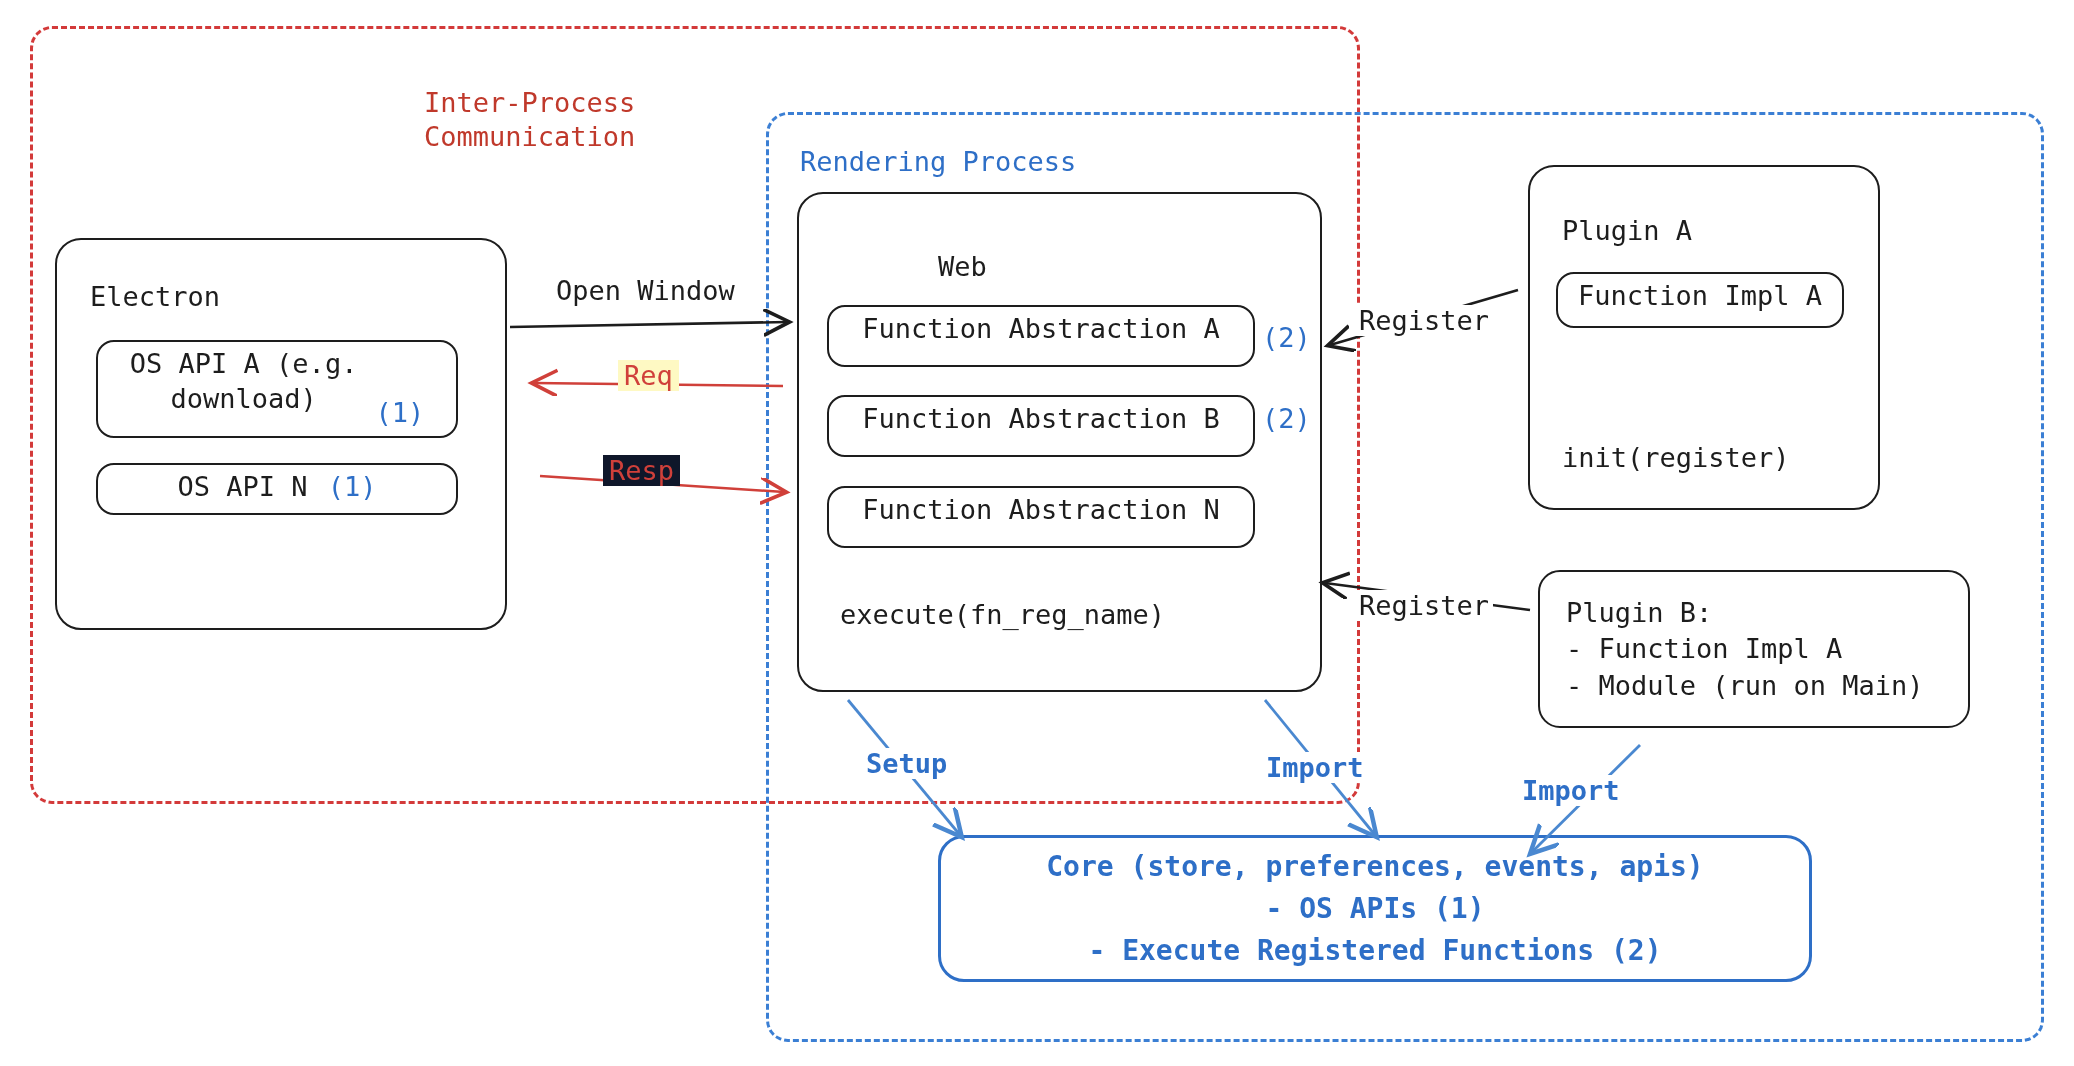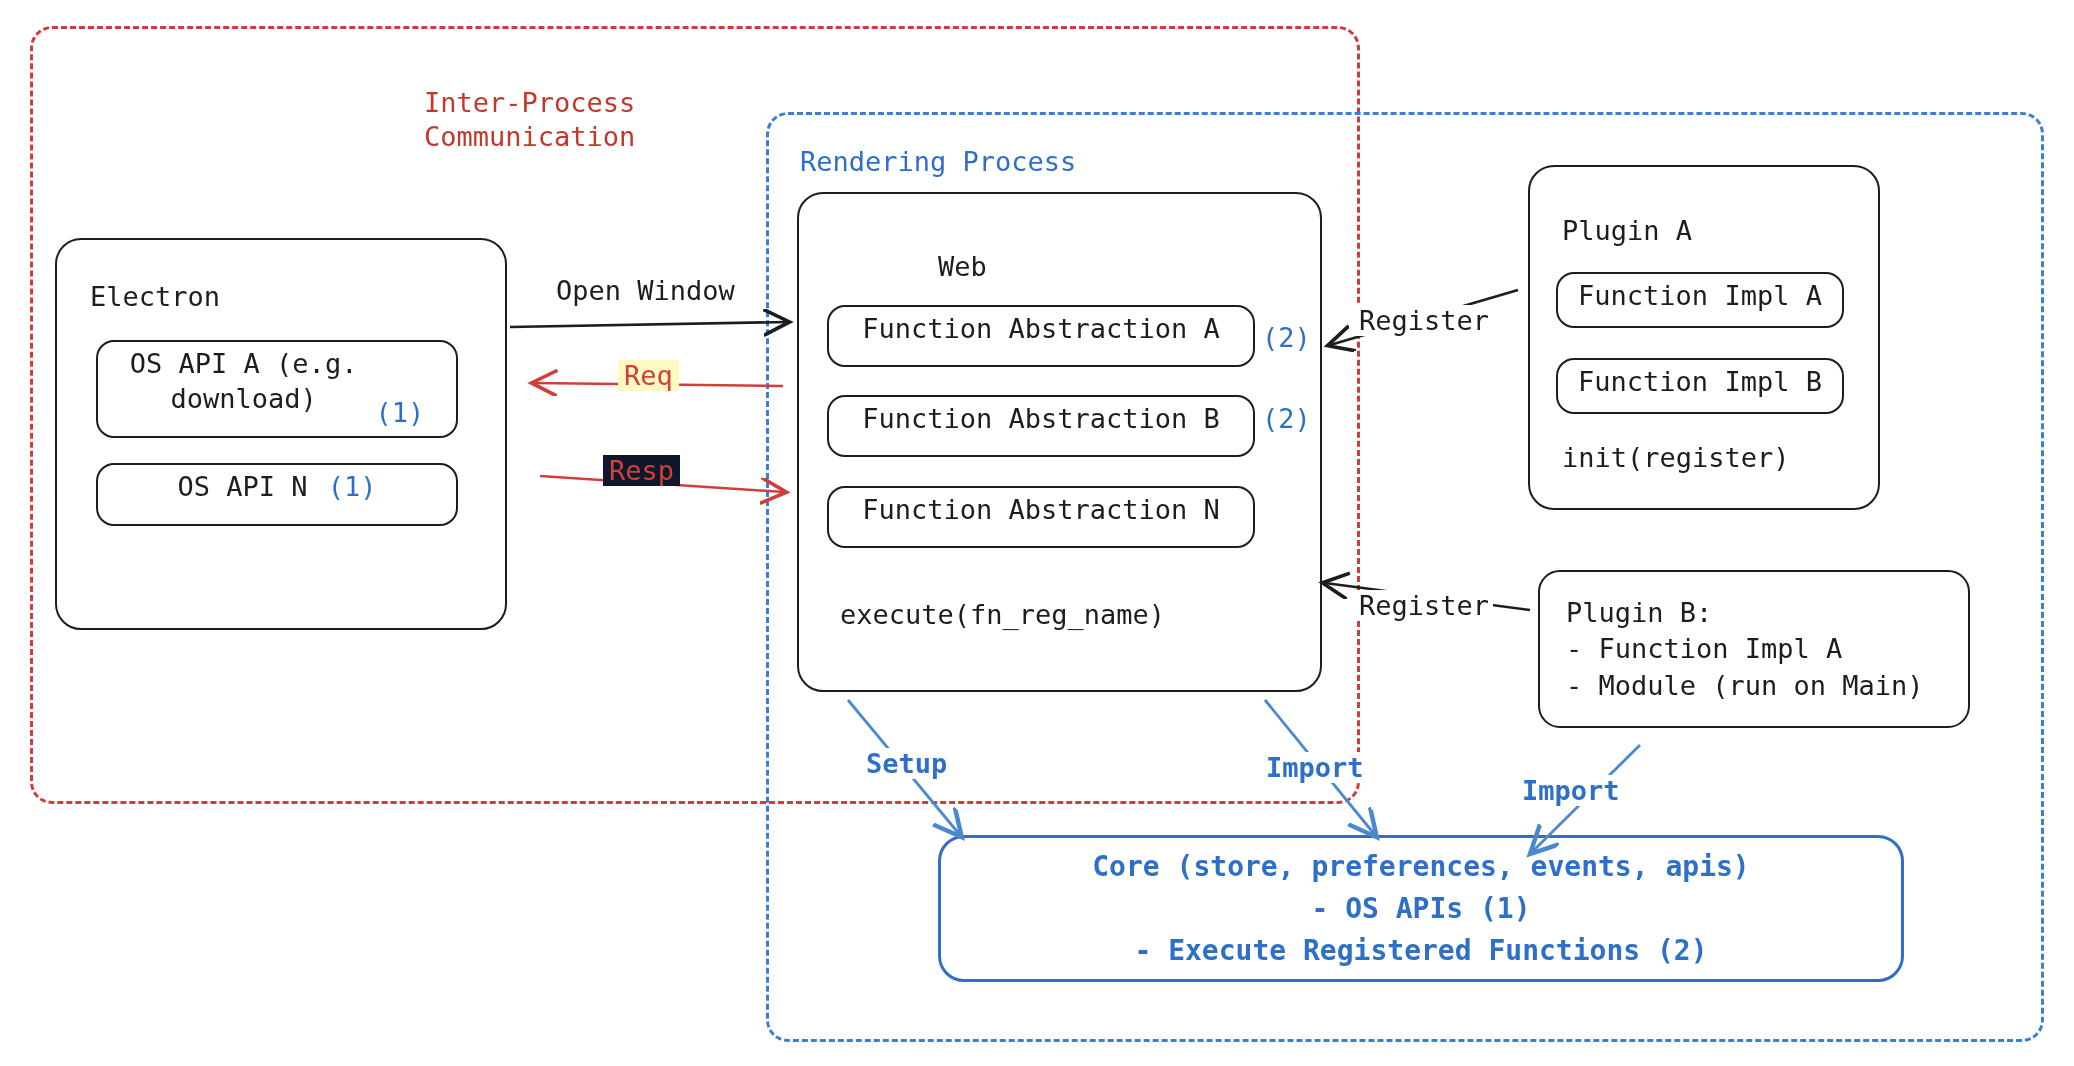--- a/index.html
+++ b/index.html
@@ -135,21 +135,21 @@
   <div class="box" style="left:55px; top:238px; width:452px; height:392px;"></div>
 
   <div class="box-title" style="left:90px; top:281px;">Electron</div>
 
   <div class="inner-box" style="left:96px; top:340px; width:362px; height:98px; flex-direction:row; gap:18px;">
     <span style="white-space:pre-line; text-align:center;">OS API A (e.g.
 download)</span>
     <span style="color:#2e6fc7; align-self:flex-end; padding-bottom:2px;">(1)</span>
   </div>
 
-  <div class="inner-box" style="left:96px; top:463px; width:362px; height:63px; flex-direction:row; gap:20px;">
+  <div class="inner-box" style="left:96px; top:463px; width:362px; height:52px; flex-direction:row; gap:20px;">
     <span>OS API N</span>
     <span style="color:#2e6fc7;">(1)</span>
   </div>
 
   <div class="box" style="left:797px; top:192px; width:525px; height:500px;"></div>
 
   <div class="box-title" style="left:938px; top:251px;text-align:center;">Web</div>
 
   <div class="inner-box" style="left:827px; top:305px; width:428px; height:62px;">
     <span>Function Abstraction A</span>
@@ -168,33 +168,30 @@
   <div class="note" style="left:840px; top:580px;margin-top:17px;">execute(fn_reg_name)</div>
 
   <div class="box" style="left:1528px; top:165px; width:352px; height:345px;"></div>
 
   <div class="box-title" style="left:1562px; top:215px;">Plugin A</div>
 
   <div class="inner-box" style="left:1556px; top:272px; width:288px; height:56px;">
     <span>Function Impl A</span>
   </div>
 
-  <div class="inner-box" style="left:1556px; top:358px; width:288px; height:56px;">
-    <span>Function Impl B</span>
-  </div>
 
   <div class="note" style="left:1562px; top:440px;">init(register)</div>
 
   <div class="box" style="left:1538px; top:570px; width:432px; height:158px; border-radius:22px;"></div>
 
   <div class="note" style="left:1566px; top:595px;">Plugin B:
 - Function Impl A
 - Module (run on Main)</div>
 
-  <div class="core-box" style="left:938px; top:835px; width:966px; height:147px;">
+  <div class="core-box" style="left:938px; top:835px; width:874px; height:147px;">
     <div>Core (store, preferences, events, apis)</div>
     <div>- OS APIs (1)</div>
     <div>- Execute Registered Functions (2)</div>
   </div>
 
   <svg class="layer" viewBox="0 0 2074 1066">
     <defs>
       <marker id="ah-black" markerWidth="12" markerHeight="12" refX="9" refY="5" orient="auto" markerUnits="strokeWidth">
         <path d="M0,0 L10,5 L0,10" fill="none" stroke="#1d1d1d" stroke-width="1.4"></path>
       </marker>

